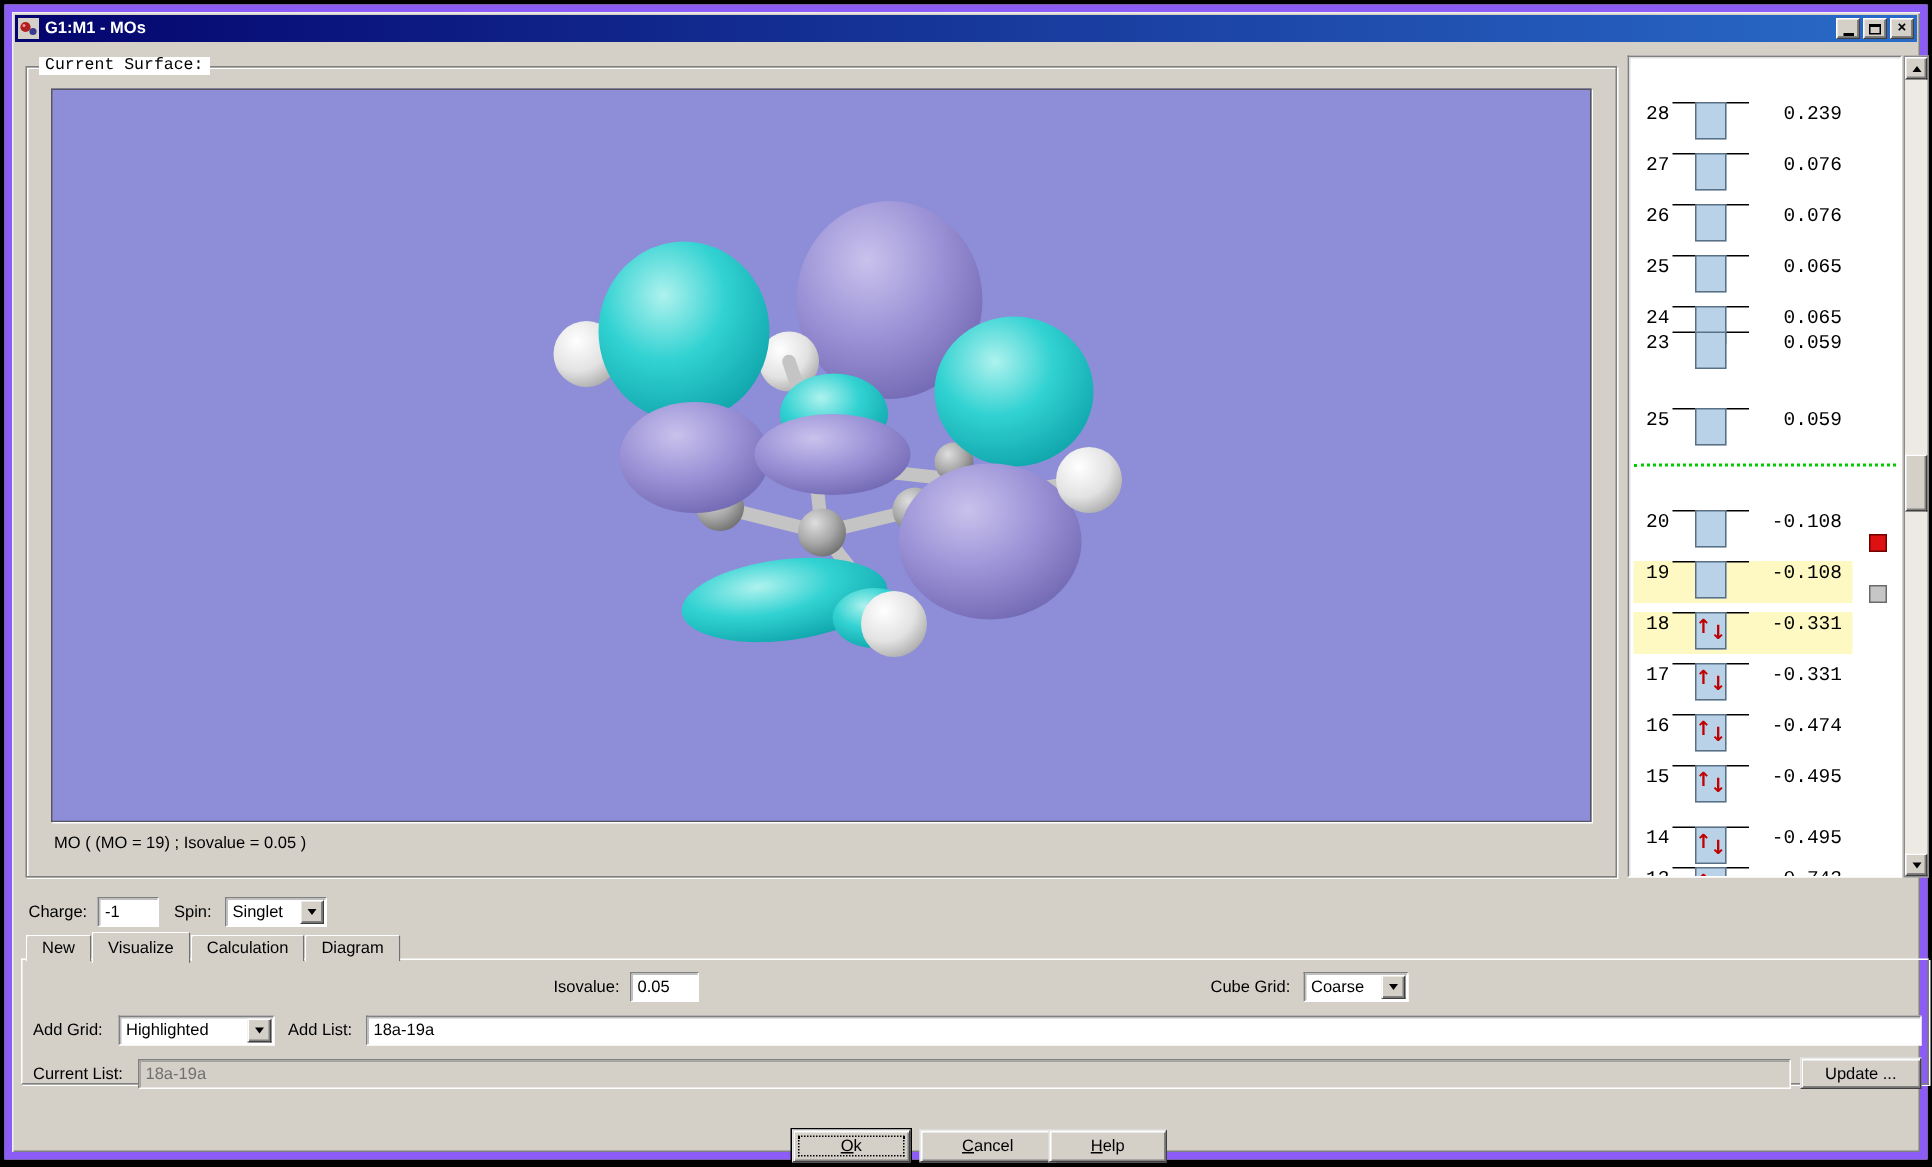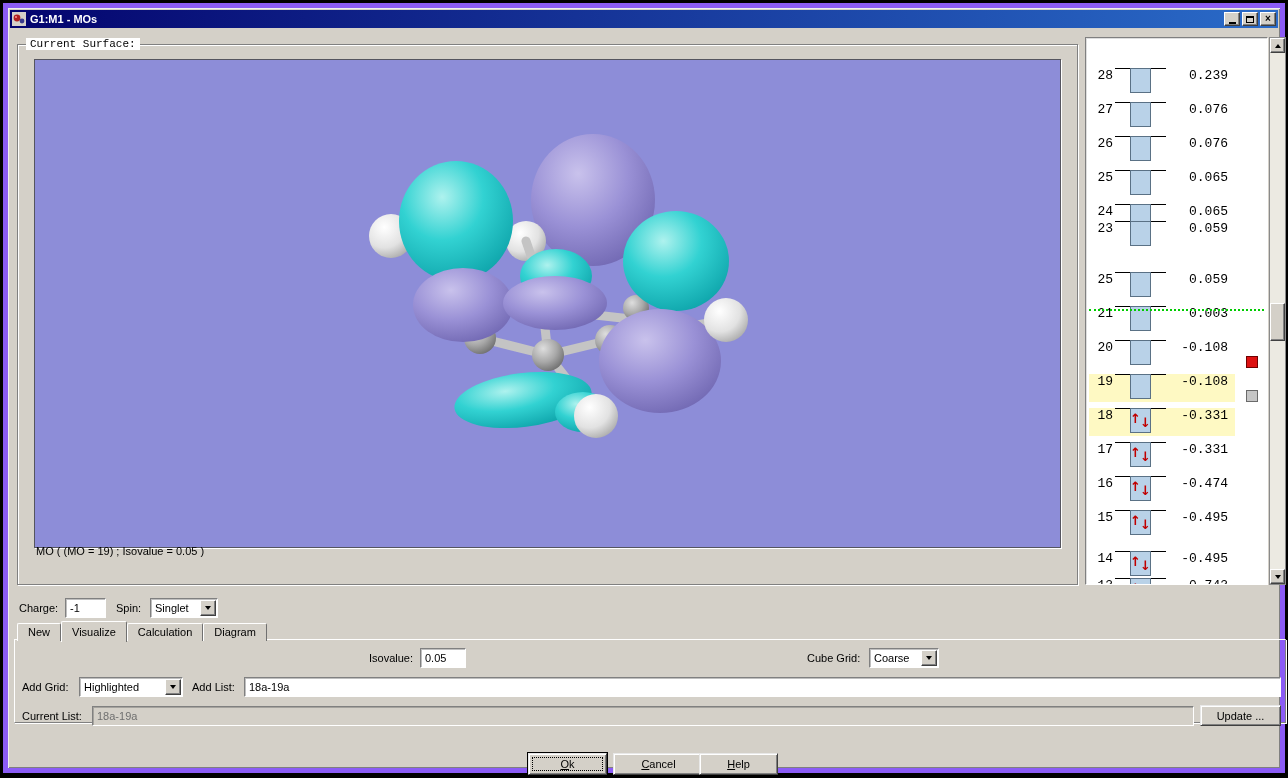--- a/index.html
+++ b/index.html
@@ -26,21 +26,21 @@
   .content { position:absolute; left:2px; top:20px; right:2px; bottom:2px; }
 
   
   .groupbox { position:absolute; left:7px; top:16px; width:1061px; height:541px;
               border:1px solid #808080; box-shadow:1px 1px 0 #fff, inset 1px 1px 0 #fff; }
   .groupbox-label { position:absolute; top:-7px; left:8px; background:#ffffff; padding:0 4px;font-family:Liberation Mono, monospace; }
 
   .viewport { position:absolute; left:24px; top:31px; width:1027px; height:489px;
               border:1px solid #55555f; box-shadow:1px 1px 0 #fff; background:#8d8dd8; overflow:hidden; }
   .viewport svg { display:block; }
-  .viewport-caption { position:absolute; left:26px; top:517px; width:500px; }
+  .viewport-caption { position:absolute; left:26px; top:528px; width:500px; }
 
   
   .mo-panel { position:absolute; left:1075px; top:9px; width:183px; height:548px;
               background:#fff; border:1px solid; border-color:#808080 #fff #fff #808080;
               box-shadow:inset 1px 1px 0 #5a5a5a33; overflow:hidden; }
   #mo-levels { position:absolute; inset:0; }
   .mo-row { position:absolute; left:1px; right:1px; height:34px; }
   .row-main { position:absolute; left:2px; top:3px; width:146px; height:28px;
               display:flex; align-items:flex-start; padding-left:2px;margin-top:26px; }
   .mo-row.hl .row-main { background:#fef9c3; }
@@ -275,30 +275,20 @@
           <div class="mo-row" style="top: 205px;">
         <div class="row-main">
           <span class="mo-num">25</span>
           <span class="mo-line"></span>
           <span class="mo-box"></span>
           <span class="mo-line"></span>
           <span class="mo-energy">0.059</span>
         </div>
 
       </div>
-          <div class="mo-row" style="top: 239px;">
-        <div class="row-main">
-          <span class="mo-num">21</span>
-          <span class="mo-line"></span>
-          <span class="mo-box"></span>
-          <span class="mo-line"></span>
-          <span class="mo-energy">0.003</span>
-        </div>
-
-      </div>
           <div class="homo-divider" style="top: 271px;"></div>
           <div class="mo-row" style="top: 273px;">
         <div class="row-main">
           <span class="mo-num">20</span>
           <span class="mo-line"></span>
           <span class="mo-box"></span>
           <span class="mo-line"></span>
           <span class="mo-energy">-0.108</span>
         </div>
 

